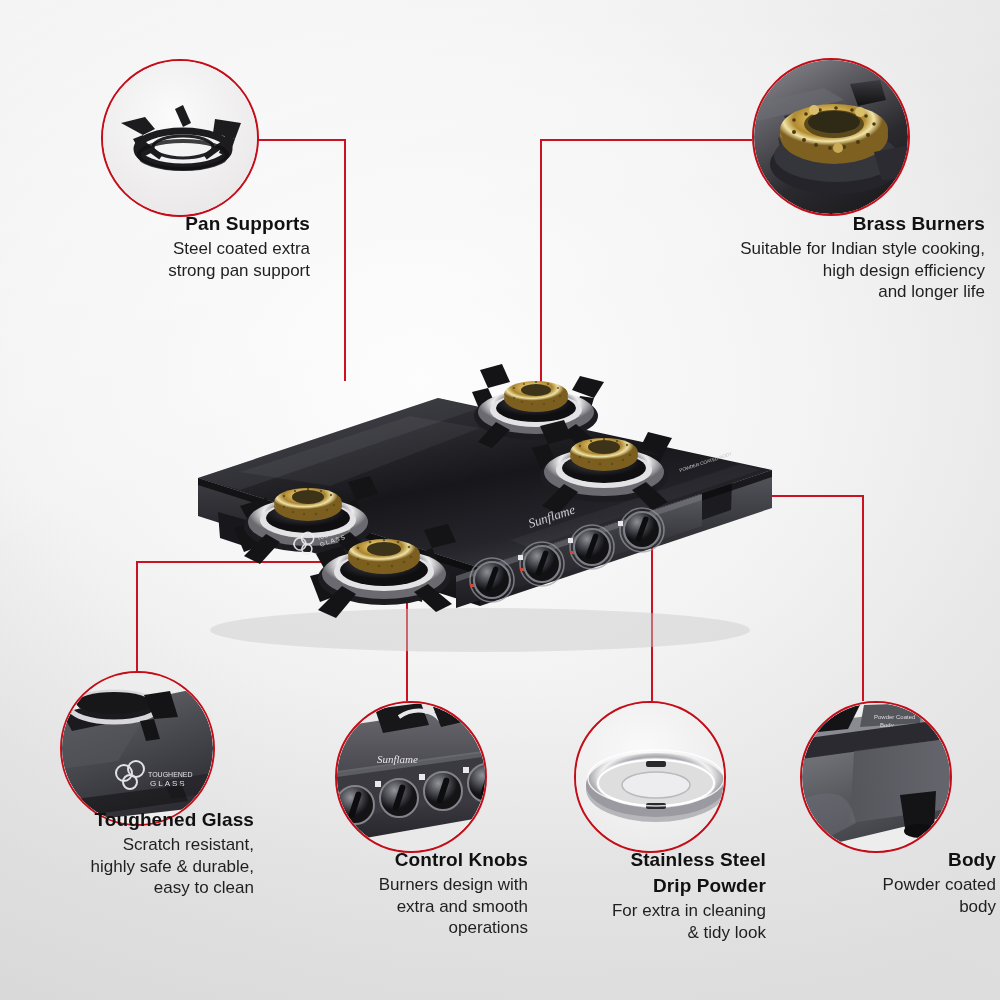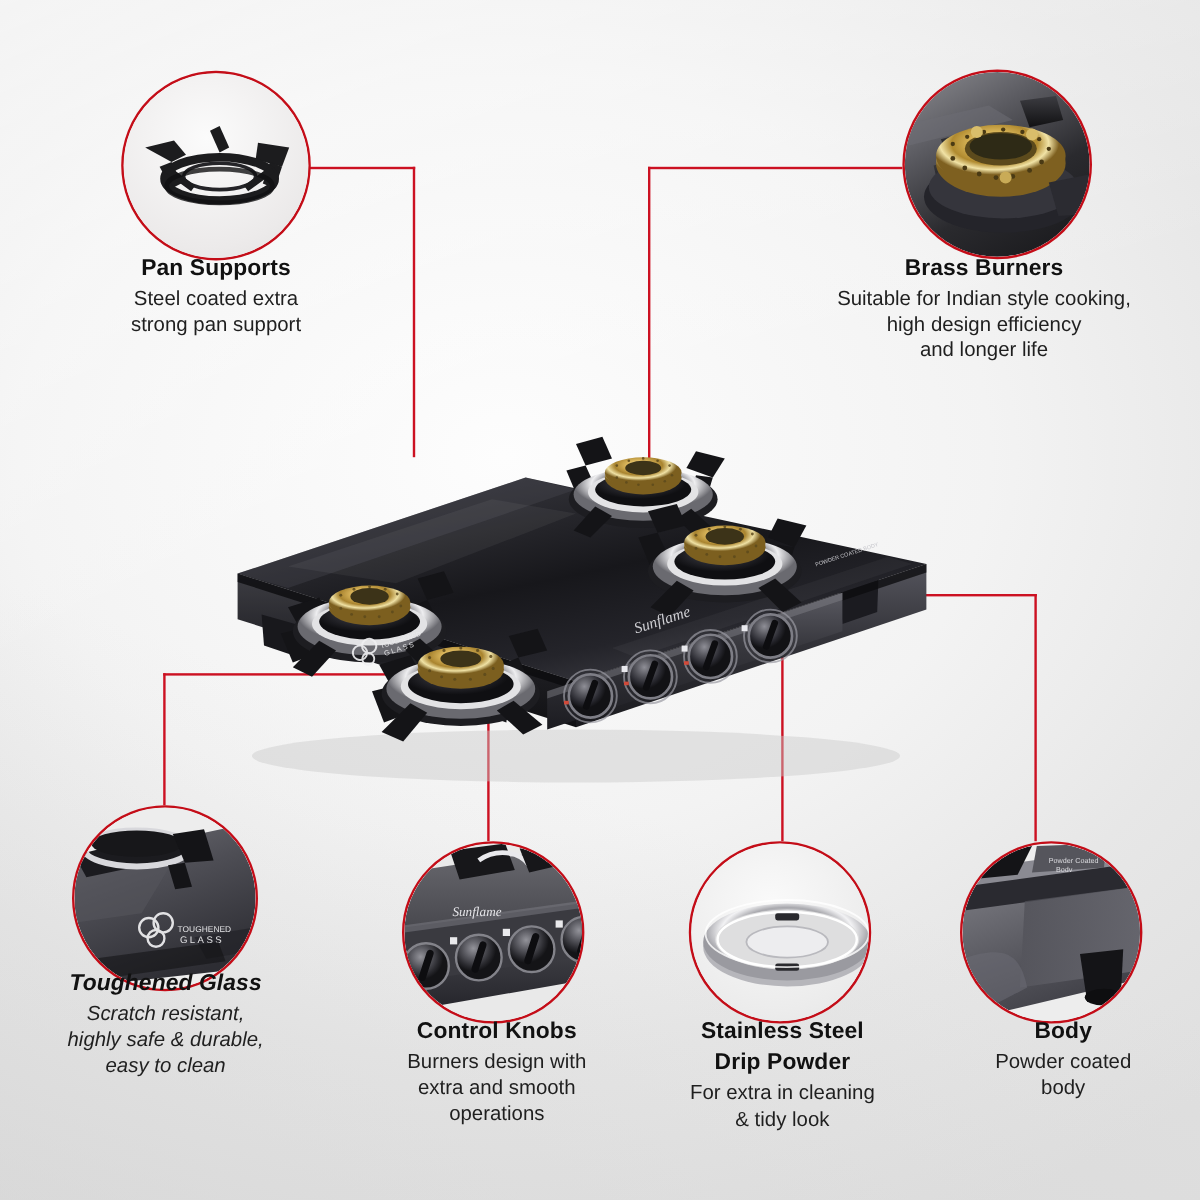--- a/index.html
+++ b/index.html
@@ -12,21 +12,21 @@
     position:relative;width:1000px;height:1000px;
     background:
       radial-gradient(ellipse 900px 700px at 42% 38%, #fdfdfd 0%, #f3f3f3 45%, #e7e7e7 72%, #dfdfdf 100%);
     overflow:hidden;
   }
   .vig{position:absolute;inset:0;pointer-events:none;
     background:linear-gradient(160deg, rgba(255,255,255,0.55) 0%, rgba(255,255,255,0) 42%),
                linear-gradient(20deg, rgba(205,205,205,0.35) 0%, rgba(255,255,255,0) 38%);}
 
   
-  .callout{position:absolute;text-align:center;color:#1b1b1b;}
+  .callout{position:absolute;text-align:right;color:#1b1b1b;}
   .ct-title{font-weight:bold;font-size:19px;line-height:24px;letter-spacing:.1px;margin:0 0 2px 0;color:#111;}
   .ct-desc{font-size:17px;line-height:21.5px;color:#1f1f1f;margin:0;}
 
   
   .circle{position:absolute;border-radius:50%;border:2px solid #c40d18;overflow:hidden;
           box-sizing:border-box;background:#ececec;}
   .circle .inner{position:absolute;inset:0;border-radius:50%;overflow:hidden;}
 
   
   .ln{position:absolute;background:#cc1122;}
@@ -500,21 +500,21 @@
     <p class="ct-desc">strong pan support</p>
   </div>
 
   <div class="callout" style="left:655px;top:212px;width:330px;">
     <p class="ct-title">Brass Burners</p>
     <p class="ct-desc">Suitable for Indian style cooking,</p>
     <p class="ct-desc">high design efficiency</p>
     <p class="ct-desc">and longer life</p>
   </div>
 
-  <div class="callout" style="left:22px;top:808px;width:232px;font-style:italic;">
+  <div class="callout" style="left:22px;top:808px;width:232px;">
     <p class="ct-title">Toughened Glass</p>
     <p class="ct-desc">Scratch resistant,</p>
     <p class="ct-desc">highly safe &amp; durable,</p>
     <p class="ct-desc">easy to clean</p>
   </div>
 
   <div class="callout" style="left:300px;top:848px;width:228px;">
     <p class="ct-title">Control Knobs</p>
     <p class="ct-desc">Burners design with</p>
     <p class="ct-desc">extra and smooth</p>

